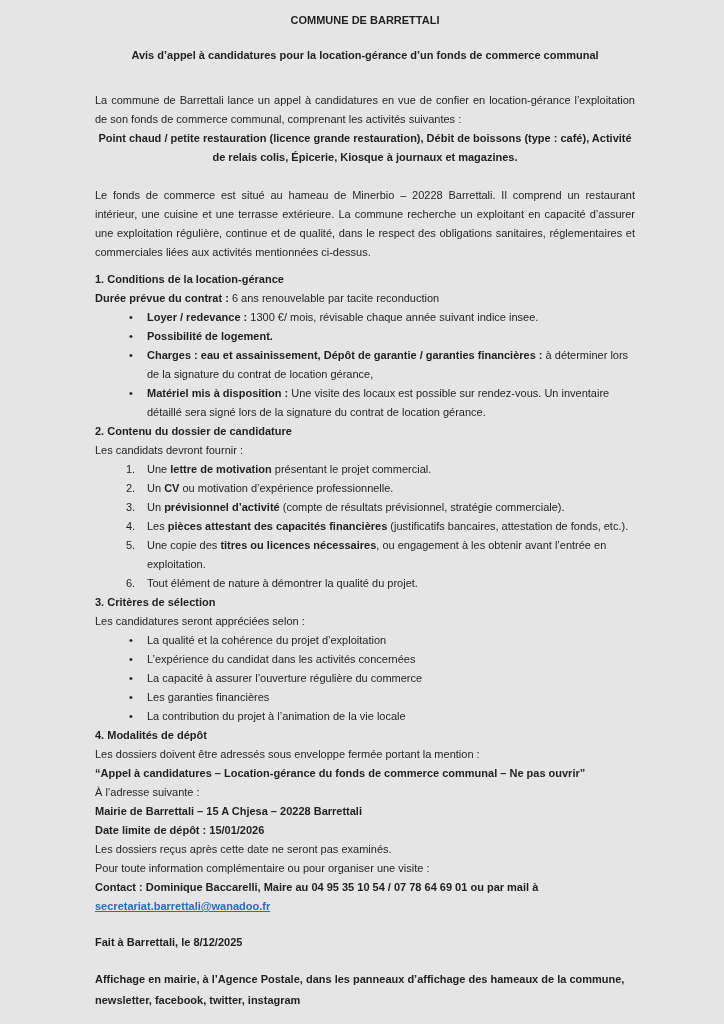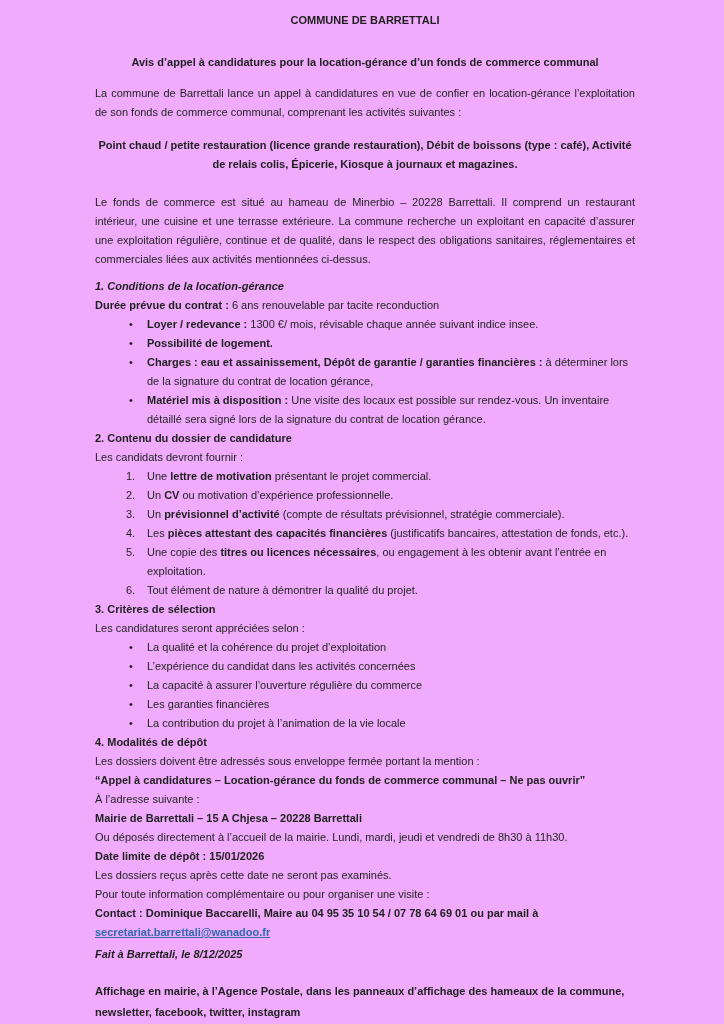--- a/index.html
+++ b/index.html
@@ -8,32 +8,32 @@
     width:724px; height:1024px;
     font-family:"Liberation Sans", sans-serif;
     color:#1f1f1f;
     overflow:hidden;
   }
   .page {
     width:724px; height:1024px;
     padding:11px 89px 0 95px;
     font-size:11px;
     line-height:19px;
-    background:#f0abfc;
+    background:#e5e5e5;
   }
   .b { font-weight:700; }
   .center { text-align:center; }
   .just { text-align:justify; }
-  .mt7  { margin-top:23px; }
-  .mt8  { margin-top:8px;font-style:italic; }
-  .mt12 { margin-top:12px; }
+  .mt7  { margin-top:16px; }
+  .mt8  { margin-top:8px; }
+  .mt12 { margin-top:26px; }
   .mt13 { margin-top:19px; }
-  .mt14 { margin-top:14px; }
+  .mt14 { }
   .mt17 { margin-top:17px; }
-  .mt19 { margin-top:3px;font-style:italic; }
+  .mt19 { margin-top:17px; }
   
   .li { display:flex; align-items:flex-start; }
   .mk { flex:0 0 18px; margin-left:34px; }
   .mknum { flex:0 0 21px; margin-left:31px; }
   .txt { flex:1; }
   
   .link {
     color:#2e6bb0;
     text-decoration:underline;
     font-weight:700;
@@ -130,21 +130,20 @@
       <span class="mk">•</span>
       <span class="txt">La contribution du projet à l’animation de la vie locale</span>
     </div>
   </div>
 
   <p class="b">4. Modalités de dépôt</p>
   <p>Les dossiers doivent être adressés sous enveloppe fermée portant la mention :</p>
   <p class="b">“Appel à candidatures – Location-gérance du fonds de commerce communal – Ne pas ouvrir”</p>
   <p>À l’adresse suivante :</p>
   <p class="b">Mairie de Barrettali – 15 A Chjesa – 20228 Barrettali</p>
-  <p>Ou déposés directement à l’accueil de la mairie. Lundi, mardi, jeudi et vendredi de 8h30 à 11h30.</p>
   <p class="b">Date limite de dépôt : 15/01/2026</p>
   <p>Les dossiers reçus après cette date ne seront pas examinés.</p>
 
   <p>Pour toute information complémentaire ou pour organiser une visite :</p>
   <p class="b">Contact : Dominique Baccarelli, Maire au 04 95 35 10 54  / 07 78 64 69 01 ou par mail à</p>
   <p><a class="link">secretariat.barrettali@wanadoo.fr</a></p>
 
   <p class="b mt19">Fait à Barrettali, le 8/12/2025</p>
   <p class="closing mt17">Affichage en mairie, à l’Agence Postale, dans les panneaux d’affichage des hameaux de la commune, newsletter, facebook, twitter, instagram</p>
 

